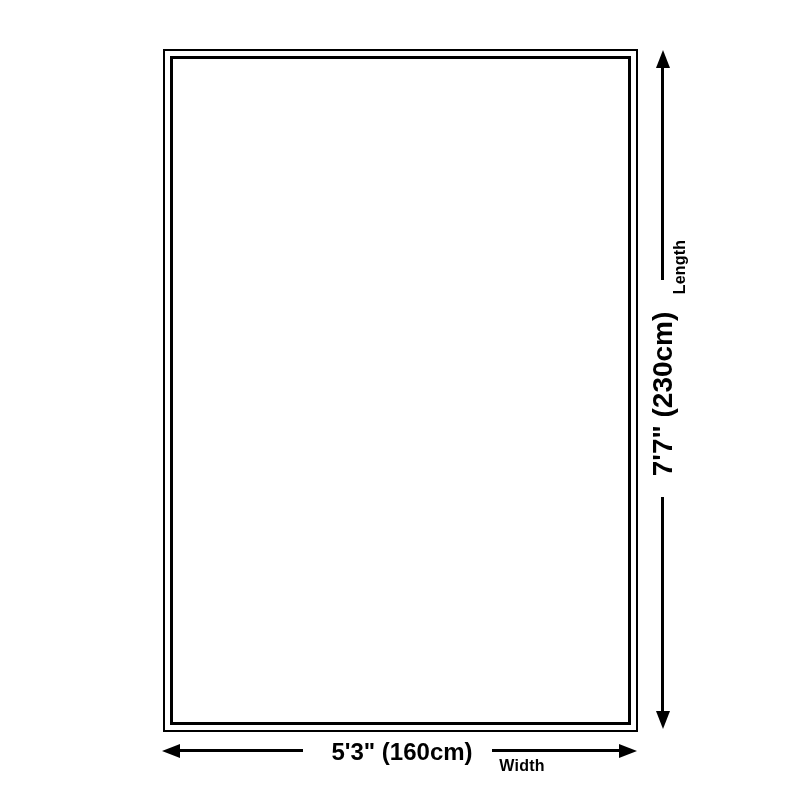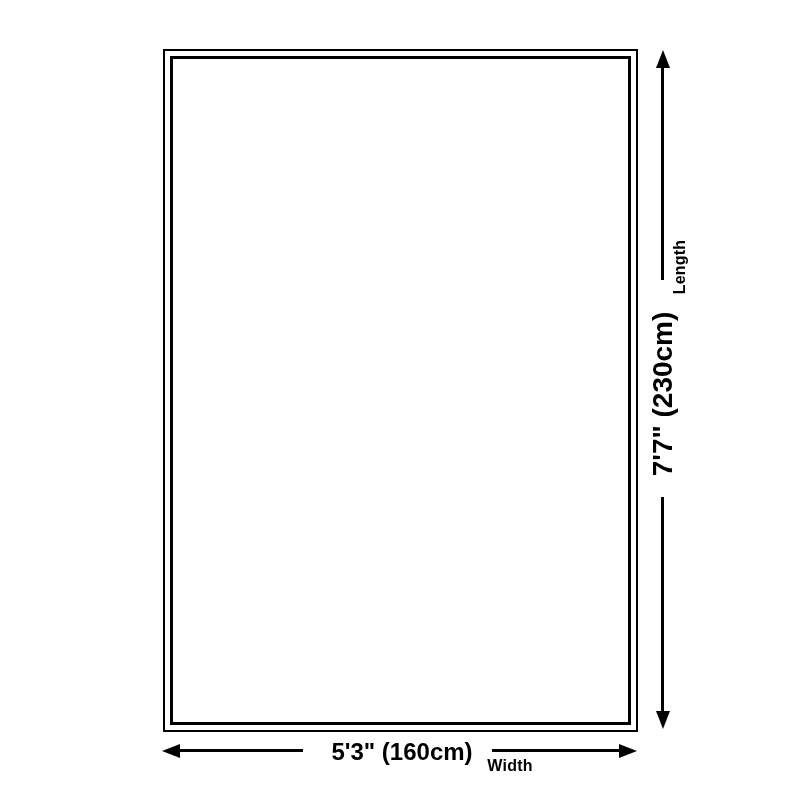--- a/index.html
+++ b/index.html
@@ -34,21 +34,21 @@
   
   .txt{position:absolute;font-weight:700;white-space:nowrap;
        transform:translate(-50%,-50%);line-height:1.1;}
   .rot{transform:translate(-50%,-50%) rotate(-90deg);}
   .value-h{font-size:24px;}
   .value-v{font-size:28px;}
   .axis-label{font-size:16px;letter-spacing:0.2px;}
   #len-label{left:680px;top:267px;}
   #len-value{left:663px;top:394px;}
   #wid-value{left:402px;top:752px;}
-  #wid-label{left:510px;top:766px;}
+  #wid-label{left:522px;top:766px;}
 </style>
 </head>
 <body>
 
 <div class="canvas">
 
   <div class="rug">
     <div class="rug-inner"></div>
   </div>
 

